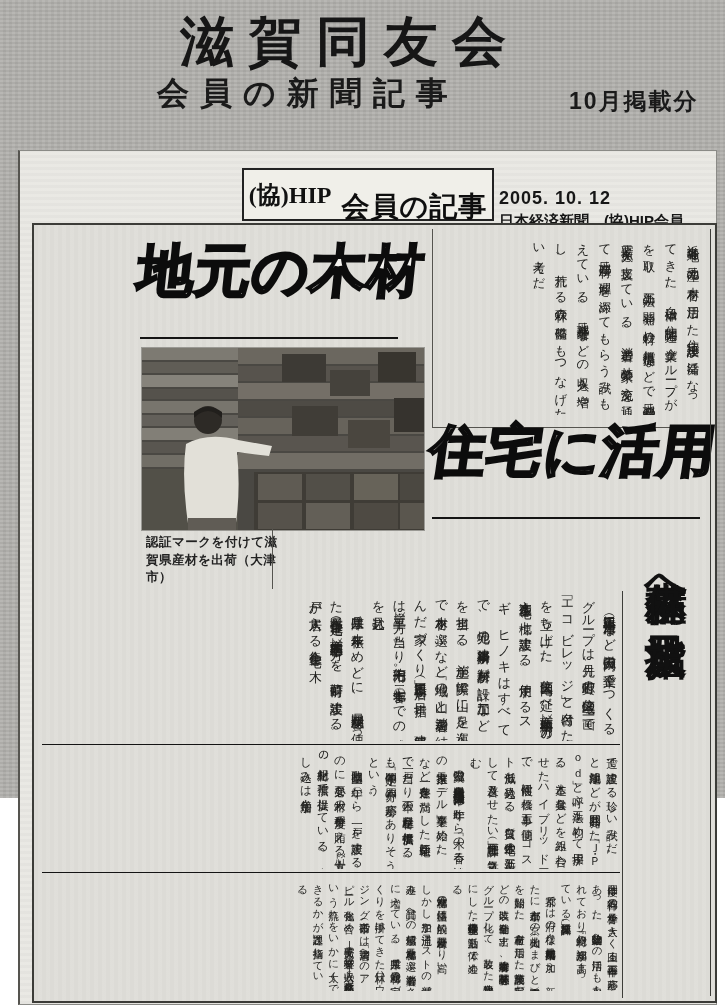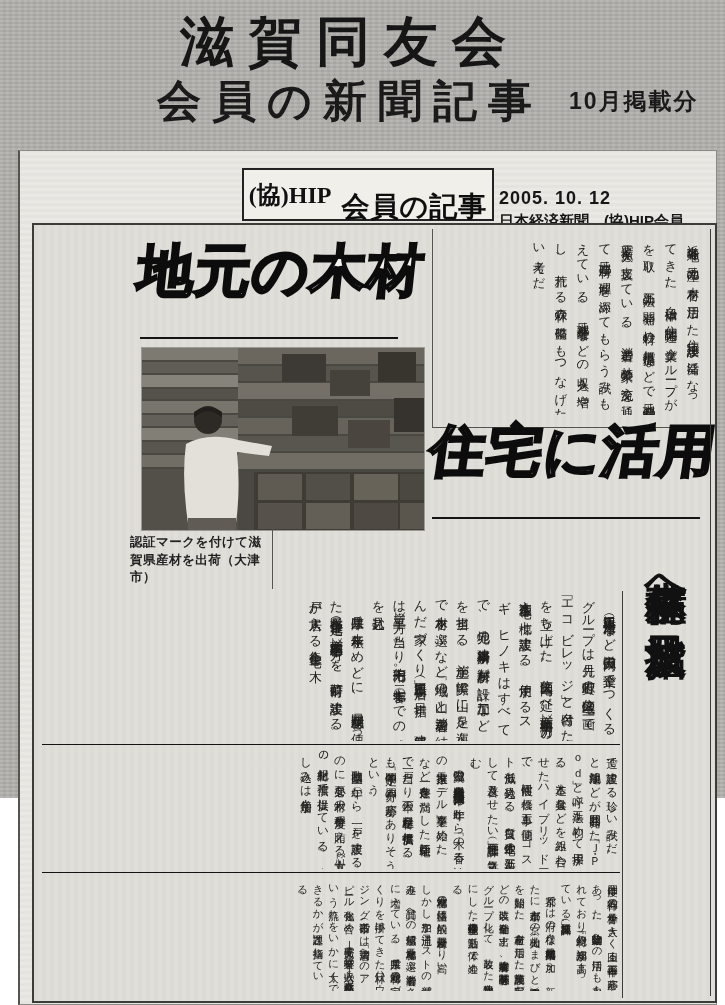--- a/index.html
+++ b/index.html
@@ -5,21 +5,21 @@
   html,body{margin:0;padding:0;}
   body{width:725px;height:1005px;overflow:hidden;
        font-family:"Liberation Sans","DejaVu Sans",sans-serif;}
   .page{position:relative;width:725px;height:798px;background:#b2b1ad;
         background-image:repeating-linear-gradient(0deg,rgba(255,255,255,.05) 0 2px,rgba(0,0,0,.04) 2px 4px),
                          repeating-linear-gradient(90deg,rgba(255,255,255,.03) 0 3px,rgba(0,0,0,.03) 3px 6px);padding-left:44px;}
   .abs{position:absolute;}
 
   
   .page-title{left:180px;top:6px;font-size:54px;font-weight:900;letter-spacing:14px;color:#161616;}
-  .page-subtitle{left:157px;top:72px;font-size:44px;font-weight:900;letter-spacing:11px;color:#1a1a1a;}
+  .page-subtitle{left:157px;top:72px;font-size:32px;font-weight:900;letter-spacing:11px;color:#1a1a1a;}
   .page-subnote{left:543px;top:86px;font-size:23px;font-weight:800;letter-spacing:2px;color:#1a1a1a;margin-left:26px;}
 
   
   .clipping{left:18px;top:150px;width:696px;height:853px;background:#e9e8e3;
             border:1px solid #8a8a86;border-left:2px solid #55544f;
             background-image:repeating-linear-gradient(0deg,rgba(0,0,0,.02) 0 3px,rgba(255,255,255,.03) 3px 6px);}
   .hip-box{left:222px;top:17px;width:248px;height:49px;border:2px solid #222;background:#f0efe9;
            display:flex;align-items:center;justify-content:center;gap:10px;}
   .hip-org{font-family:"Liberation Serif","DejaVu Serif",serif;font-size:24px;font-weight:700;color:#111;}
   .hip-title{font-size:28px;font-weight:900;letter-spacing:1px;color:#0e0e0e;margin-top:24px;}
@@ -37,21 +37,21 @@
   .hl2{left:396px;top:198px;font-size:56px;letter-spacing:1px;color:#c9c8c3;transform:skewX(-8deg);}
   .rule-h{background:#141414;}
 
   .vtext{writing-mode:vertical-rl;text-orientation:mixed;white-space:pre-line;
          font-family:"DejaVu Serif","Liberation Serif",serif;color:#1e1e1c;overflow:hidden;}
   .lead-box{left:398px;top:4px;width:274px;height:192px;border-left:1px solid #55544f;border-bottom:1px solid #55544f;
             padding:6px 0 0 0;}
   .lead-text{width:268px;height:180px;margin-left:3px;font-size:12.5px;line-height:22px;letter-spacing:1.5px;}
 
   .photo{left:108px;top:123px;width:282px;height:182px;box-shadow:0 0 0 1px #9a9994;}
-  .caption{left:96px;top:308px;width:142px;font-size:12.5px;line-height:17.5px;font-weight:700;
+  .caption{left:112px;top:308px;width:142px;font-size:12.5px;line-height:17.5px;font-weight:700;
            color:#222;letter-spacing:.5px;font-family:"DejaVu Sans","Liberation Sans",sans-serif;}
   .caption-rule{left:238px;top:304px;width:1px;height:60px;background:#55544f;}
 
   .subhead{left:258px;top:316px;width:330px;height:40px;background:#b3b2ae;
            display:flex;align-items:center;justify-content:center;
            font-size:25px;font-weight:900;letter-spacing:1px;color:#0d0d0d;}
 
   .side-headline{left:592px;top:323px;width:80px;height:420px;
                  writing-mode:vertical-rl;text-orientation:upright;
                  font-family:"DejaVu Serif","Liberation Serif",serif;

